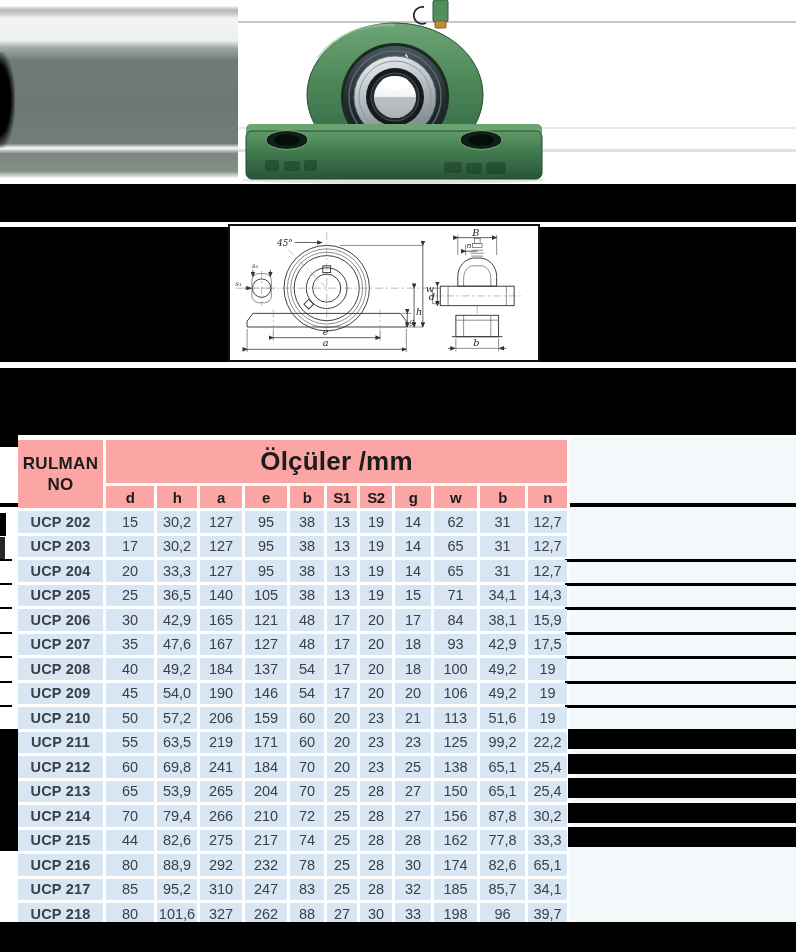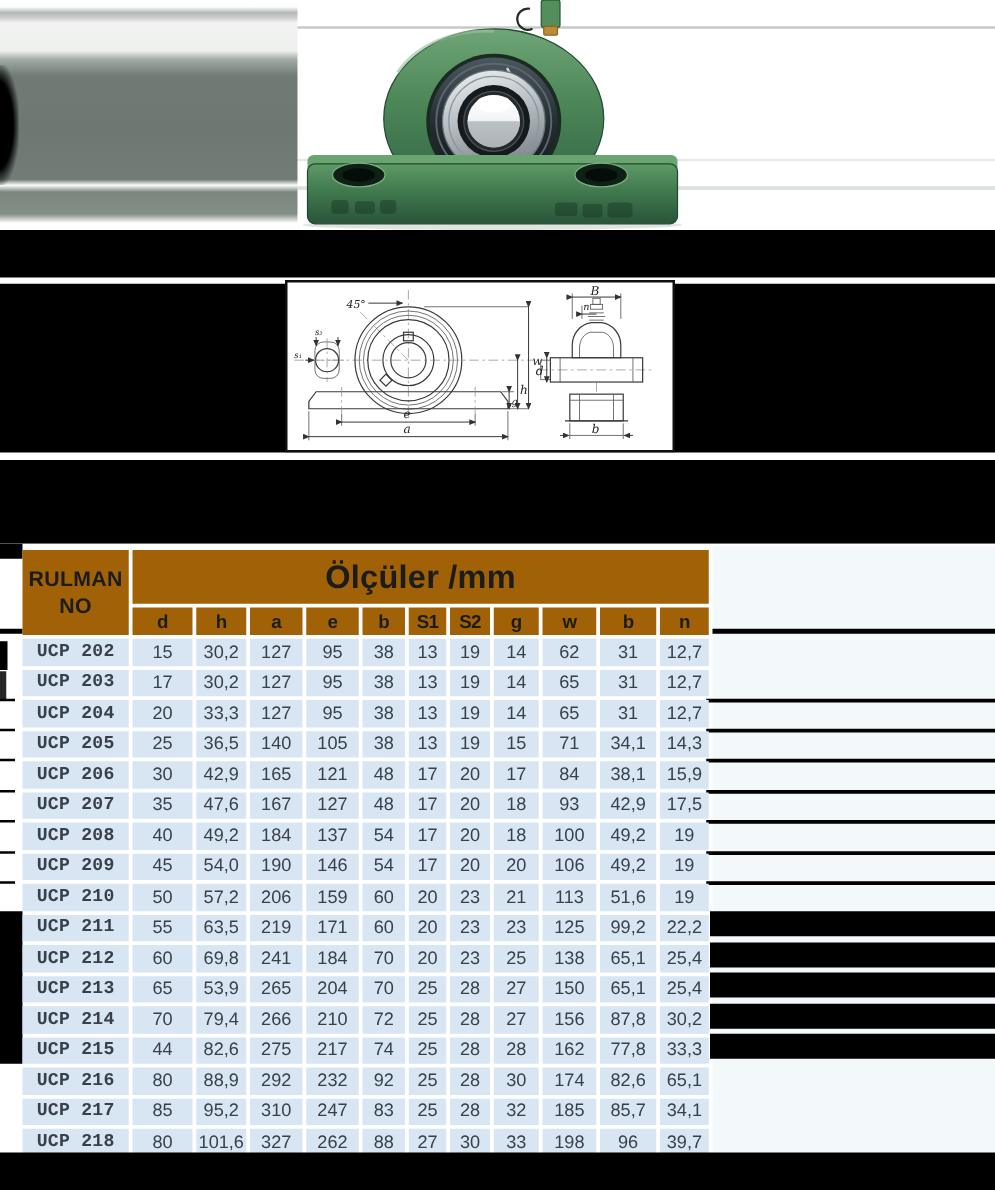--- a/index.html
+++ b/index.html
@@ -22,28 +22,28 @@
   .diagram-box{position:absolute;left:228px;top:224px;width:312px;height:138px;
     background:#fff;border:2px solid #101010;box-sizing:border-box;}
 
   
   .table-area{position:absolute;left:0;top:435px;width:796px;height:487px;background:#fff;}
   .right-tint{position:absolute;left:570px;top:2px;width:226px;height:485px;background:#f3f8fb;}
   .mark{position:absolute;background:#000;}
 
   table.spec{border-collapse:separate;border-spacing:3px;position:absolute;left:15px;top:2px;
     table-layout:fixed;}
-  table.spec th{background:#a16207;color:#1c1c1c;font-weight:bold;padding:0;}
+  table.spec th{background:#fca5a5;color:#1c1c1c;font-weight:bold;padding:0;}
   th.corner{font-size:17px;line-height:1.25;white-space:pre-line;letter-spacing:.3px;}
   th.title{font-size:26px;height:43px;letter-spacing:.2px;}
   th.sub{font-size:15px;height:22px;letter-spacing:-.5px;}
   table.spec td{background:#d7e6f2;height:21.5px;text-align:center;vertical-align:middle;
     color:#39404a;font-size:14.5px;padding:0;overflow:hidden;white-space:nowrap;}
   td.name{text-align:left;padding-left:5px;font-weight:bold;font-size:16.5px;color:#0d0d0d;
-    letter-spacing:.2px;font-family:Liberation Mono, monospace;}
+    letter-spacing:.2px;}
 
   
   .dsvg .ln{stroke:#3a3a3a;stroke-width:1;fill:none}
   .dsvg .thin{stroke:#5a5a5a;stroke-width:.7;fill:none}
   .dsvg .cl{stroke:#8a8a8a;stroke-width:.6;stroke-dasharray:8 3 2 3;fill:none}
   .dsvg .dim{stroke:#333;stroke-width:.8;fill:none}
   .dsvg text{fill:#222;font:italic 10px "DejaVu Serif",serif}
   .dsvg text.sm{font-size:7px}
 </style>
 </head>
@@ -502,21 +502,21 @@
             <td>162</td>
             <td>77,8</td>
             <td>33,3</td>
           </tr>
           <tr>
             <td class="name">UCP 216</td>
             <td>80</td>
             <td>88,9</td>
             <td>292</td>
             <td>232</td>
-            <td>92</td>
+            <td>78</td>
             <td>25</td>
             <td>28</td>
             <td>30</td>
             <td>174</td>
             <td>82,6</td>
             <td>65,1</td>
           </tr>
           <tr>
             <td class="name">UCP 217</td>
             <td>85</td>

